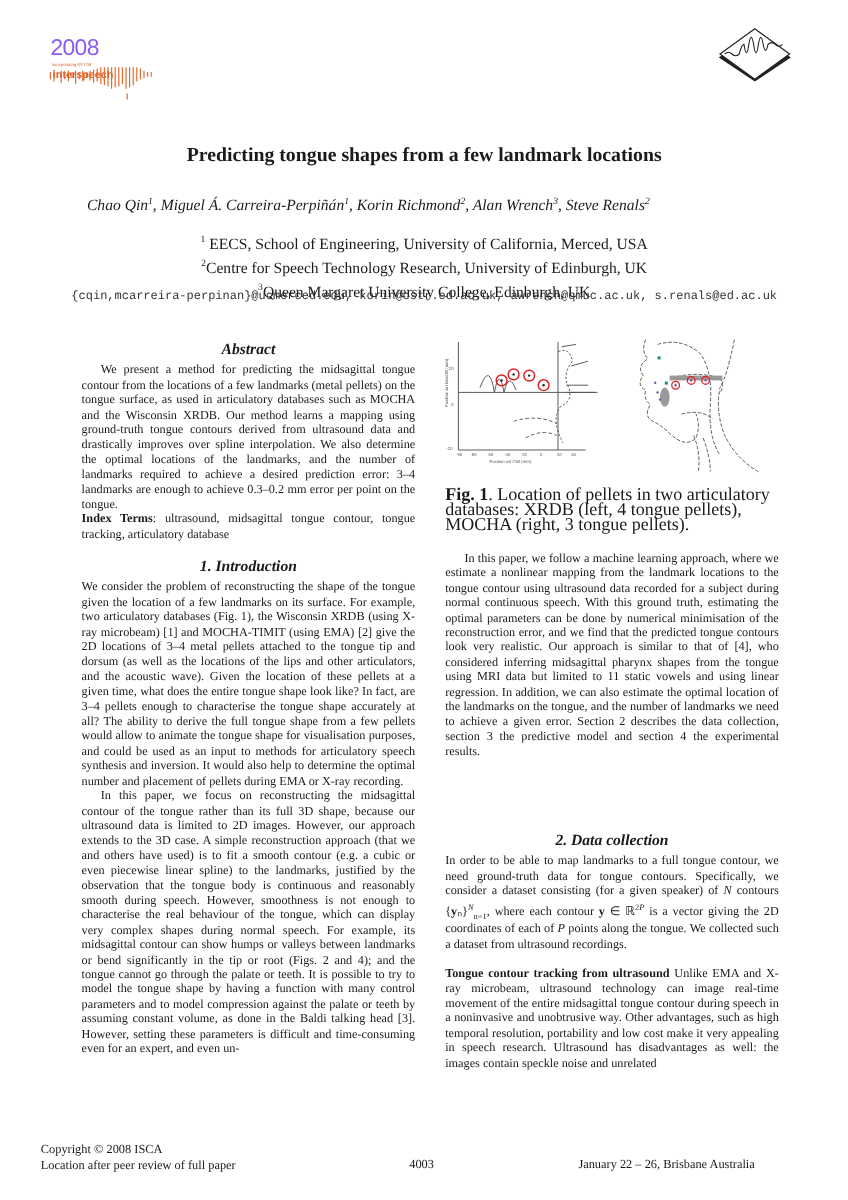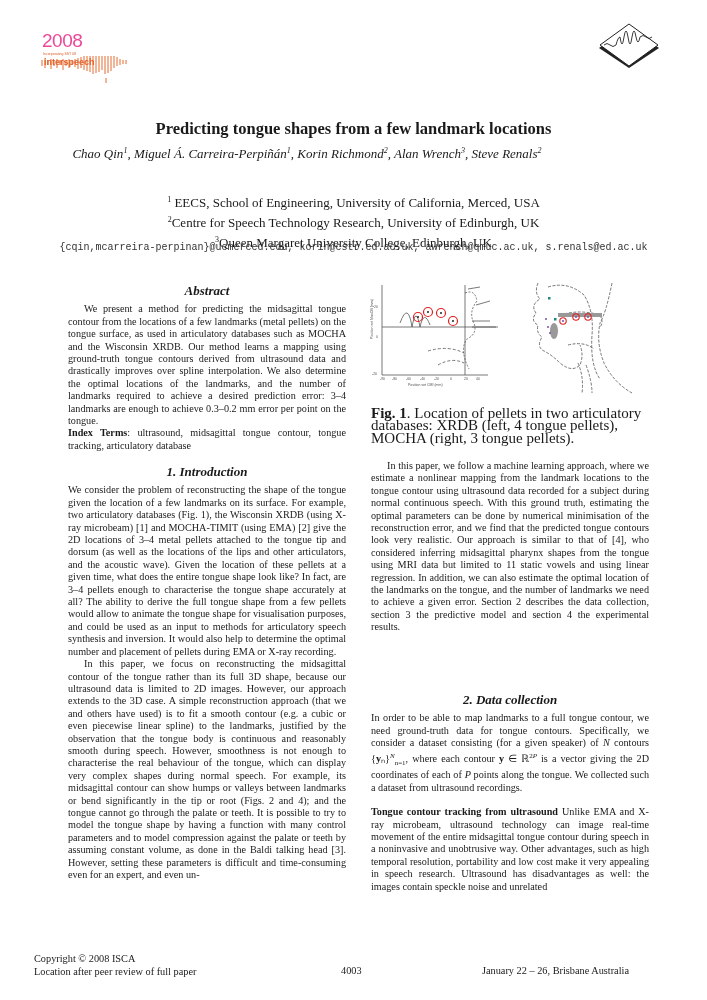--- a/index.html
+++ b/index.html
@@ -1,24 +1,24 @@
 <!DOCTYPE html>
 <html><head>
 <meta charset="utf-8">
 <style>
   html, body { margin:0; padding:0; background:#fff; }
   body { width:707px; height:1000px; position:relative; overflow:hidden; font-family:"Liberation Serif", serif; color:#1a1a1a; }
   .abs { position:absolute; }
   .logo-left { left:40px; top:22px; width:95px; height:52px; }
   .logo-left .t1 { position:absolute; left:4px; top:0; font-family:"Liberation Sans", sans-serif; font-size:9px; font-weight:bold; color:#e0602a;margin-top:35px; }
-  .logo-left .t2 { position:absolute; left:2px; top:8px; font-family:"Liberation Sans", sans-serif; font-size:19px; color:#ec4899; letter-spacing:-0.5px; }
+  .logo-left .t2 { position:absolute; left:2px; top:8px; font-family:"Liberation Sans", sans-serif; font-size:19px; color:#8b5cf6; letter-spacing:-0.5px; }
   .logo-left .t3 { position:absolute; left:3px; top:30px; font-family:"Liberation Sans", sans-serif; font-size:3.5px; color:#e0602a; }
   .logo-right { left:596px; top:22px; width:66px; height:50px; }
   .title { left:0; width:707px; top:119px; text-align:center; font-size:16.5px; font-weight:bold; }
-  .authors { left:0; width:614px; top:146px; text-align:center; font-size:13px; font-style:italic; }
+  .authors { left:0; width:614px; top:163px; text-align:center; font-size:13px; font-style:italic; }
   .authors sup { font-size:8px; }
   .affil { left:0; width:707px; top:192px; text-align:center; font-size:13px; line-height:16.5px; }
   .affil sup { font-size:8px; }
   .emails { left:0; width:707px; top:242px; text-align:center; font-family:"Liberation Mono", monospace; font-size:10px; color:#333; }
   .col { position:absolute; width:278px; font-size:10.2px; line-height:12.4px; text-align:justify; }
   .col p { margin:0; }
   .col p.ind { text-indent:16px; }
   .lcol { left:68px; }
   .rcol { left:371px; }
   h2 { margin:0; font-size:13px; font-weight:bold; text-align:center;font-style:italic; }

